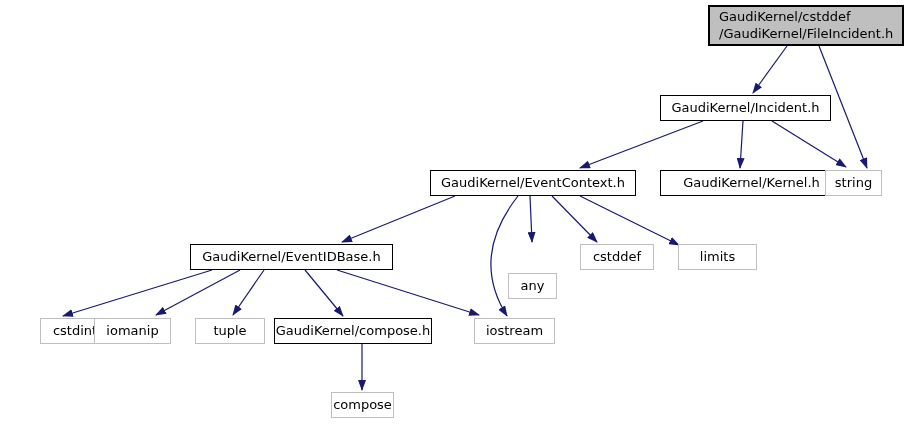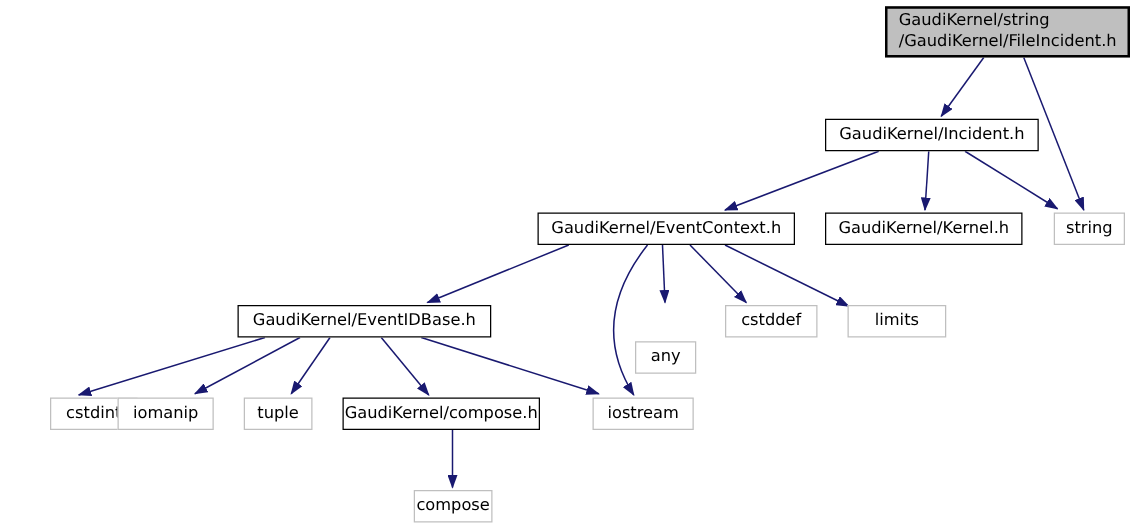--- a/index.html
+++ b/index.html
@@ -75,30 +75,30 @@
         <path d="M518,196 Q470,257 507,316" class="edge-path" marker-end="url(#arrowhead)"></path>
         <path d="M212,270 L63,316" class="edge-path" marker-end="url(#arrowhead)"></path>
         <path d="M240,270 L156,315" class="edge-path" marker-end="url(#arrowhead)"></path>
         <path d="M264,270 L233,315" class="edge-path" marker-end="url(#arrowhead)"></path>
         <path d="M305,270 L343,316" class="edge-path" marker-end="url(#arrowhead)"></path>
         <path d="M337,270 L479,315" class="edge-path" marker-end="url(#arrowhead)"></path>
         <path d="M362,344 L362,390" class="edge-path" marker-end="url(#arrowhead)"></path>
       </g>
   </svg>
   <div id="nodes">
-      <div class="node main" style="left: 708px; top: 5px; width: 196px; height: 41px;">GaudiKernel/string
+      <div class="node main" style="left: 708px; top: 5px; width: 196px; height: 41px;">GaudiKernel/cstddef
 /GaudiKernel/FileIncident.h</div>
       <div class="node header" style="left: 660px; top: 95px; width: 171px; height: 26px;">GaudiKernel/Incident.h</div>
       <div class="node header" style="left: 430px; top: 170px; width: 206px; height: 26px;">GaudiKernel/EventContext.h</div>
-      <div class="node header" style="left: 660px; top: 170px; width: 158px; height: 26px;">GaudiKernel/Kernel.h</div>
-      <div class="node system" style="left: 843px; top: 170px; width: 57px; height: 26px;">string</div>
+      <div class="node header" style="left: 660px; top: 170px; width: 183px; height: 26px;">GaudiKernel/Kernel.h</div>
+      <div class="node system" style="left: 825px; top: 170px; width: 57px; height: 26px;">string</div>
       <div class="node header" style="left: 190px; top: 244px; width: 203px; height: 26px;">GaudiKernel/EventIDBase.h</div>
       <div class="node system" style="left: 508px; top: 244px; width: 49px; height: 26px; margin-top: 29px;">any</div>
       <div class="node system" style="left: 580px; top: 244px; width: 74px; height: 26px;">cstddef</div>
       <div class="node system" style="left: 678px; top: 244px; width: 79px; height: 26px;">limits</div>
       <div class="node system" style="left: 4px; top: 318px; width: 70px; height: 26px; margin-left: 36px;">cstdint</div>
       <div class="node system" style="left: 94px; top: 318px; width: 77px; height: 26px;">iomanip</div>
-      <div class="node system" style="left: 195px; top: 318px; width: 55px; height: 26px;">tuple</div>
+      <div class="node system" style="left: 195px; top: 318px; width: 70px; height: 26px;">tuple</div>
       <div class="node header" style="left: 274px; top: 318px; width: 158px; height: 26px;">GaudiKernel/compose.h</div>
       <div class="node system" style="left: 474px; top: 318px; width: 81px; height: 26px;">iostream</div>
       <div class="node system" style="left: 331px; top: 392px; width: 63px; height: 26px;">compose</div>
     </div>
 </div>
 
 </body></html>

